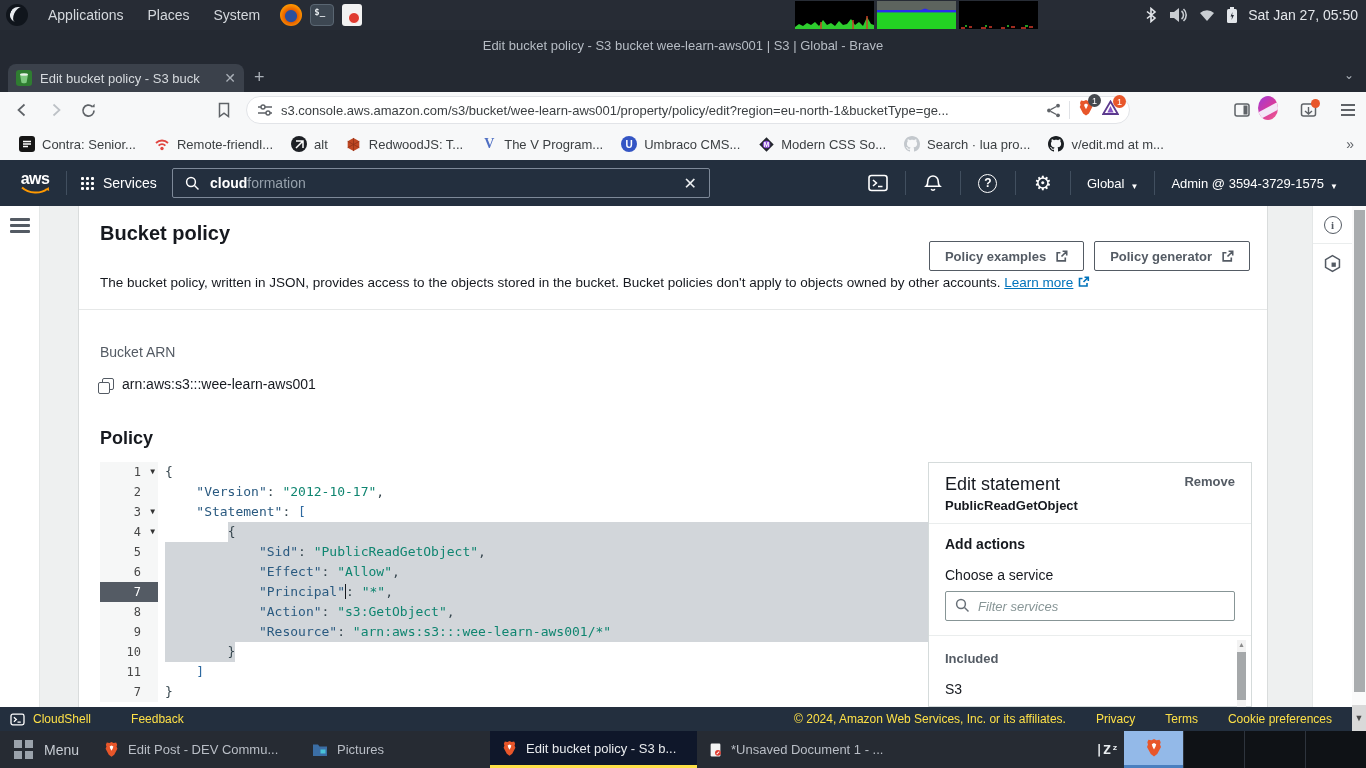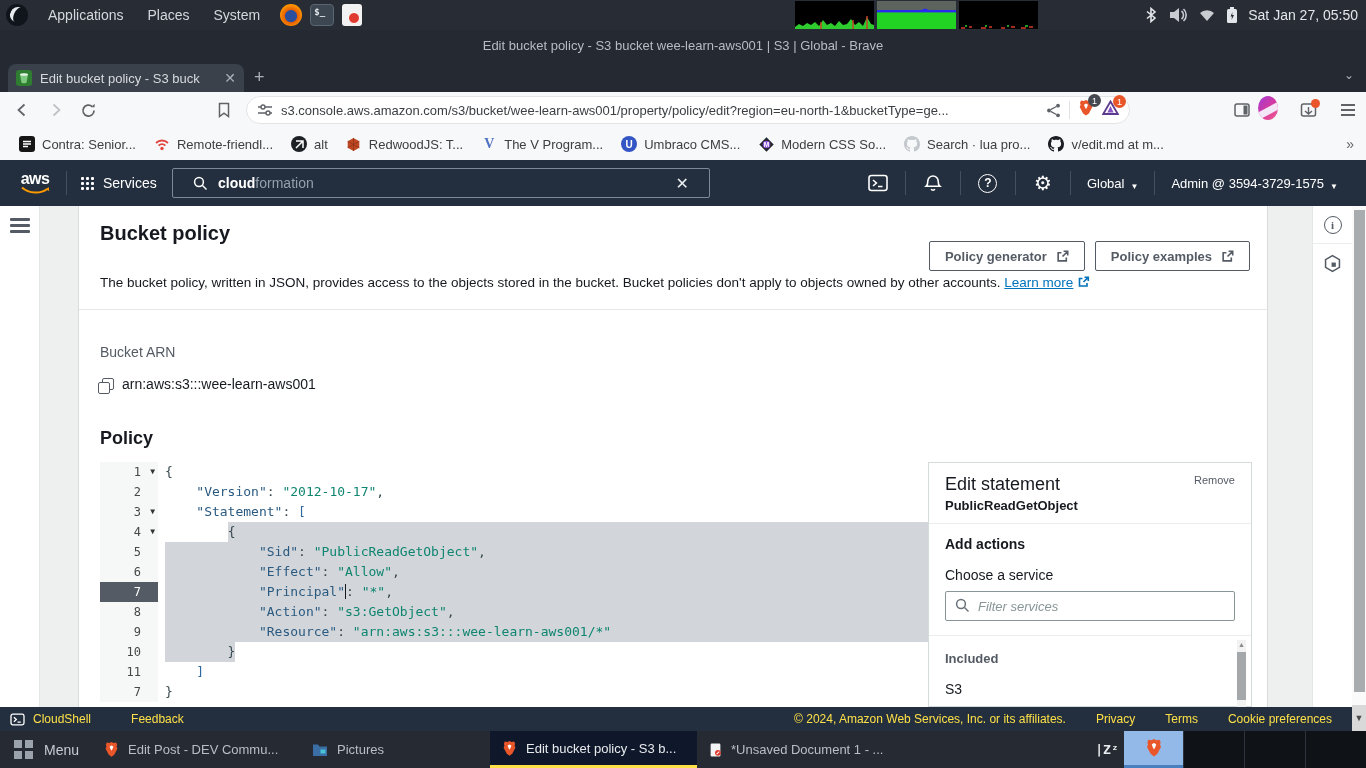--- a/index.html
+++ b/index.html
@@ -52,21 +52,21 @@
   .bm-more { position:absolute; right:12px; color:#5f6368; font-size:14px; }
 
   
   #aws-header { top:160px; height:46px; background:#232f3e; display:flex; align-items:center; color:#fff; }
   .aws-logo { margin:0 14px 0 18px; display:flex; flex-direction:column; align-items:center; width:34px; }
   .aws-logo b { font-size:16px; letter-spacing:-.5px; line-height:14px; color:#fff; }
   .vdiv { width:1px; height:24px; background:#414f5f; }
   .services { display:flex; align-items:center; gap:9px; padding:0 14px; font-size:14px;text-align:right; }
   .svc-grid { display:grid; grid-template-columns:repeat(3,3px); grid-gap:2px; }
   .svc-grid i { width:3px; height:3px; background:#fff; border-radius:1px; }
-  .aws-search { position:absolute; left:172px; top:8px; width:538px; height:30px; border:1px solid #7d8998; border-radius:2px; display:flex; align-items:center; padding:0 20px; gap:10px; }
+  .aws-search { position:absolute; left:172px; top:8px; width:538px; height:30px; border:1px solid #7d8998; border-radius:2px; display:flex; align-items:center; padding:0 12px; gap:10px; }
   .aws-search .q-bold { font-size:14px; font-weight:bold; color:#fff; }
   .aws-search .q-ghost { font-size:14px; color:#95a0ab; }
   .aws-search .clear-x { margin-left:auto; font-size:16px; color:#eceff1; }
   .hdr-right { position:absolute; right:28px; top:0; height:46px; display:flex; align-items:center; gap:16px; }
   .hdr-ic { display:flex; align-items:center; justify-content:center; width:22px; height:22px; }
   .hdr-txt { font-size:13px; color:#fff; display:flex; align-items:flex-end; gap:6px; }
   .caret-dn { font-size:8px; color:#fff; }
 
   
   #content { top:206px; height:501px; background:#eef0f0; }
@@ -103,21 +103,21 @@
   .code { flex:1; display:flex; white-space:pre; font:13px/20px "DejaVu Sans Mono",monospace; color:#37474f; padding-left:7px; }
   .tk-k { color:#2a5a80; } .tk-v { color:#0f8570; } .tk-a { color:#2d69a0; }
   .sel { background:#d2d6da; display:flex; white-space:pre; }
   .sel-fill { flex:1; background:#d2d6da; }
   .caret { border-left:1.5px solid #16191f; height:15px; margin-top:2px; }
 
   .stmt-panel { width:324px; border:1px solid #d5dbdb; background:#fff; position:relative; }
   .p-head { padding:11px 16px 10px; border-bottom:1px solid #eaeded; }
   .p-head .row1 { display:flex; align-items:flex-start; }
   .p-title { font-size:18px; color:#16191f; }
-  .p-remove { margin-left:auto; font-size:11px; font-weight:normal; color:#545b64; }
+  .p-remove { margin-left:auto; font-size:13px; font-weight:bold; color:#545b64; }
   .p-sub { font-size:13px; font-weight:bold; color:#16191f; margin-top:3px; }
   .p-body { padding:12px 16px 0; }
   .p-bold { font-size:14px; font-weight:bold; color:#16191f; }
   .p-label { font-size:14px; color:#16191f; margin-top:15px; }
   .filter-wrap { margin-top:8px; position:relative; }
   .filter-wrap input { width:100%; height:30px; border:1px solid #879596; border-radius:2px; padding:0 8px 0 32px; font-size:13px; font-family:inherit; color:#16191f; outline:none; }
   .filter-wrap input::placeholder { color:#879596; font-style:italic; }
   .filter-wrap svg { position:absolute; left:10px; top:7px; }
   .p-div { border-top:1px solid #eaeded; margin-top:14px; }
   .p-list { position:relative; padding:15px 16px 0; }
@@ -439,28 +439,28 @@
         <i></i>
         <i></i>
       </div>
   </div>
 
   <div class="main">
     <div class="head-sec">
       <div class="h1">Bucket policy</div>
       <div class="hdr-btns">
         <button class="aws-btn">
-            <span>Policy generator</span>
+            <span>Policy examples</span>
             <svg width="13" height="13" viewBox="0 0 12 12">
               <path d="M5 2.5 H2 v7.5 h7.5 V7" fill="none" stroke="#545b64" stroke-width="1.5"></path>
               <path d="M7 1.2 h3.8 v3.8 M10.6 1.4 L6 6" fill="none" stroke="#545b64" stroke-width="1.5"></path>
             </svg>
           </button>
         <button class="aws-btn">
-            <span>Policy examples</span>
+            <span>Policy generator</span>
             <svg width="13" height="13" viewBox="0 0 12 12">
               <path d="M5 2.5 H2 v7.5 h7.5 V7" fill="none" stroke="#545b64" stroke-width="1.5"></path>
               <path d="M7 1.2 h3.8 v3.8 M10.6 1.4 L6 6" fill="none" stroke="#545b64" stroke-width="1.5"></path>
             </svg>
           </button>
       </div>
       <div class="desc">
         <span>The bucket policy, written in JSON, provides access to the objects stored in the bucket. Bucket policies don't apply to objects owned by other accounts.</span>
         <span class="learn-link">Learn more</span>
         <svg width="13" height="12" viewBox="0 0 12 12" style="vertical-align:-1px">

